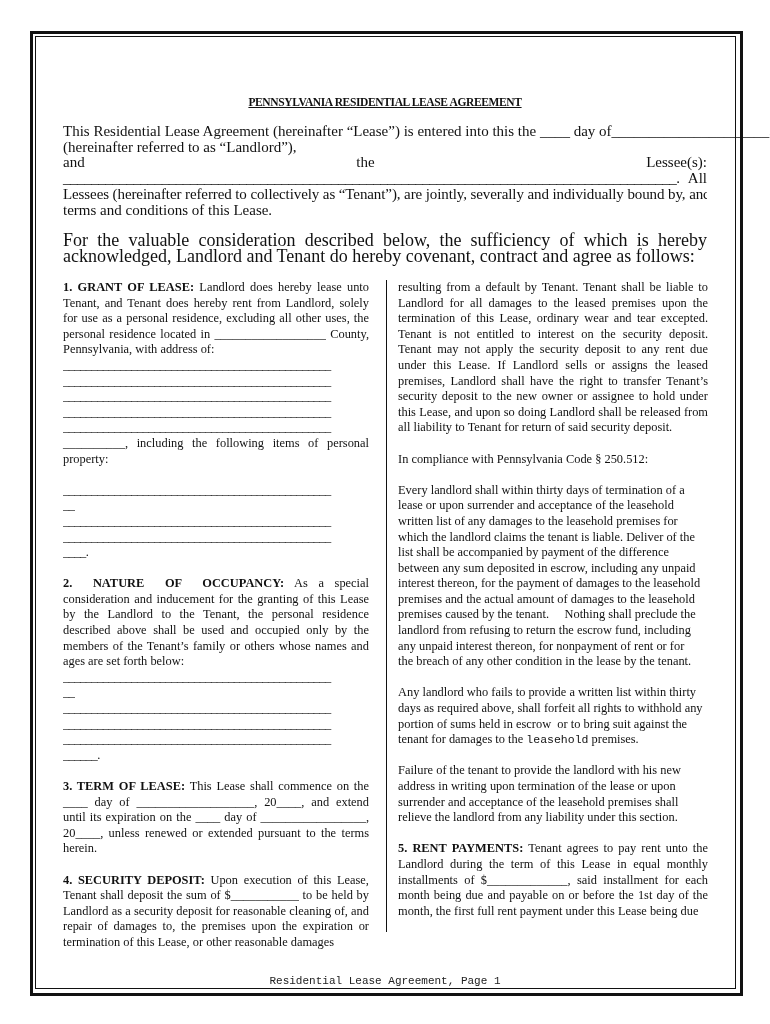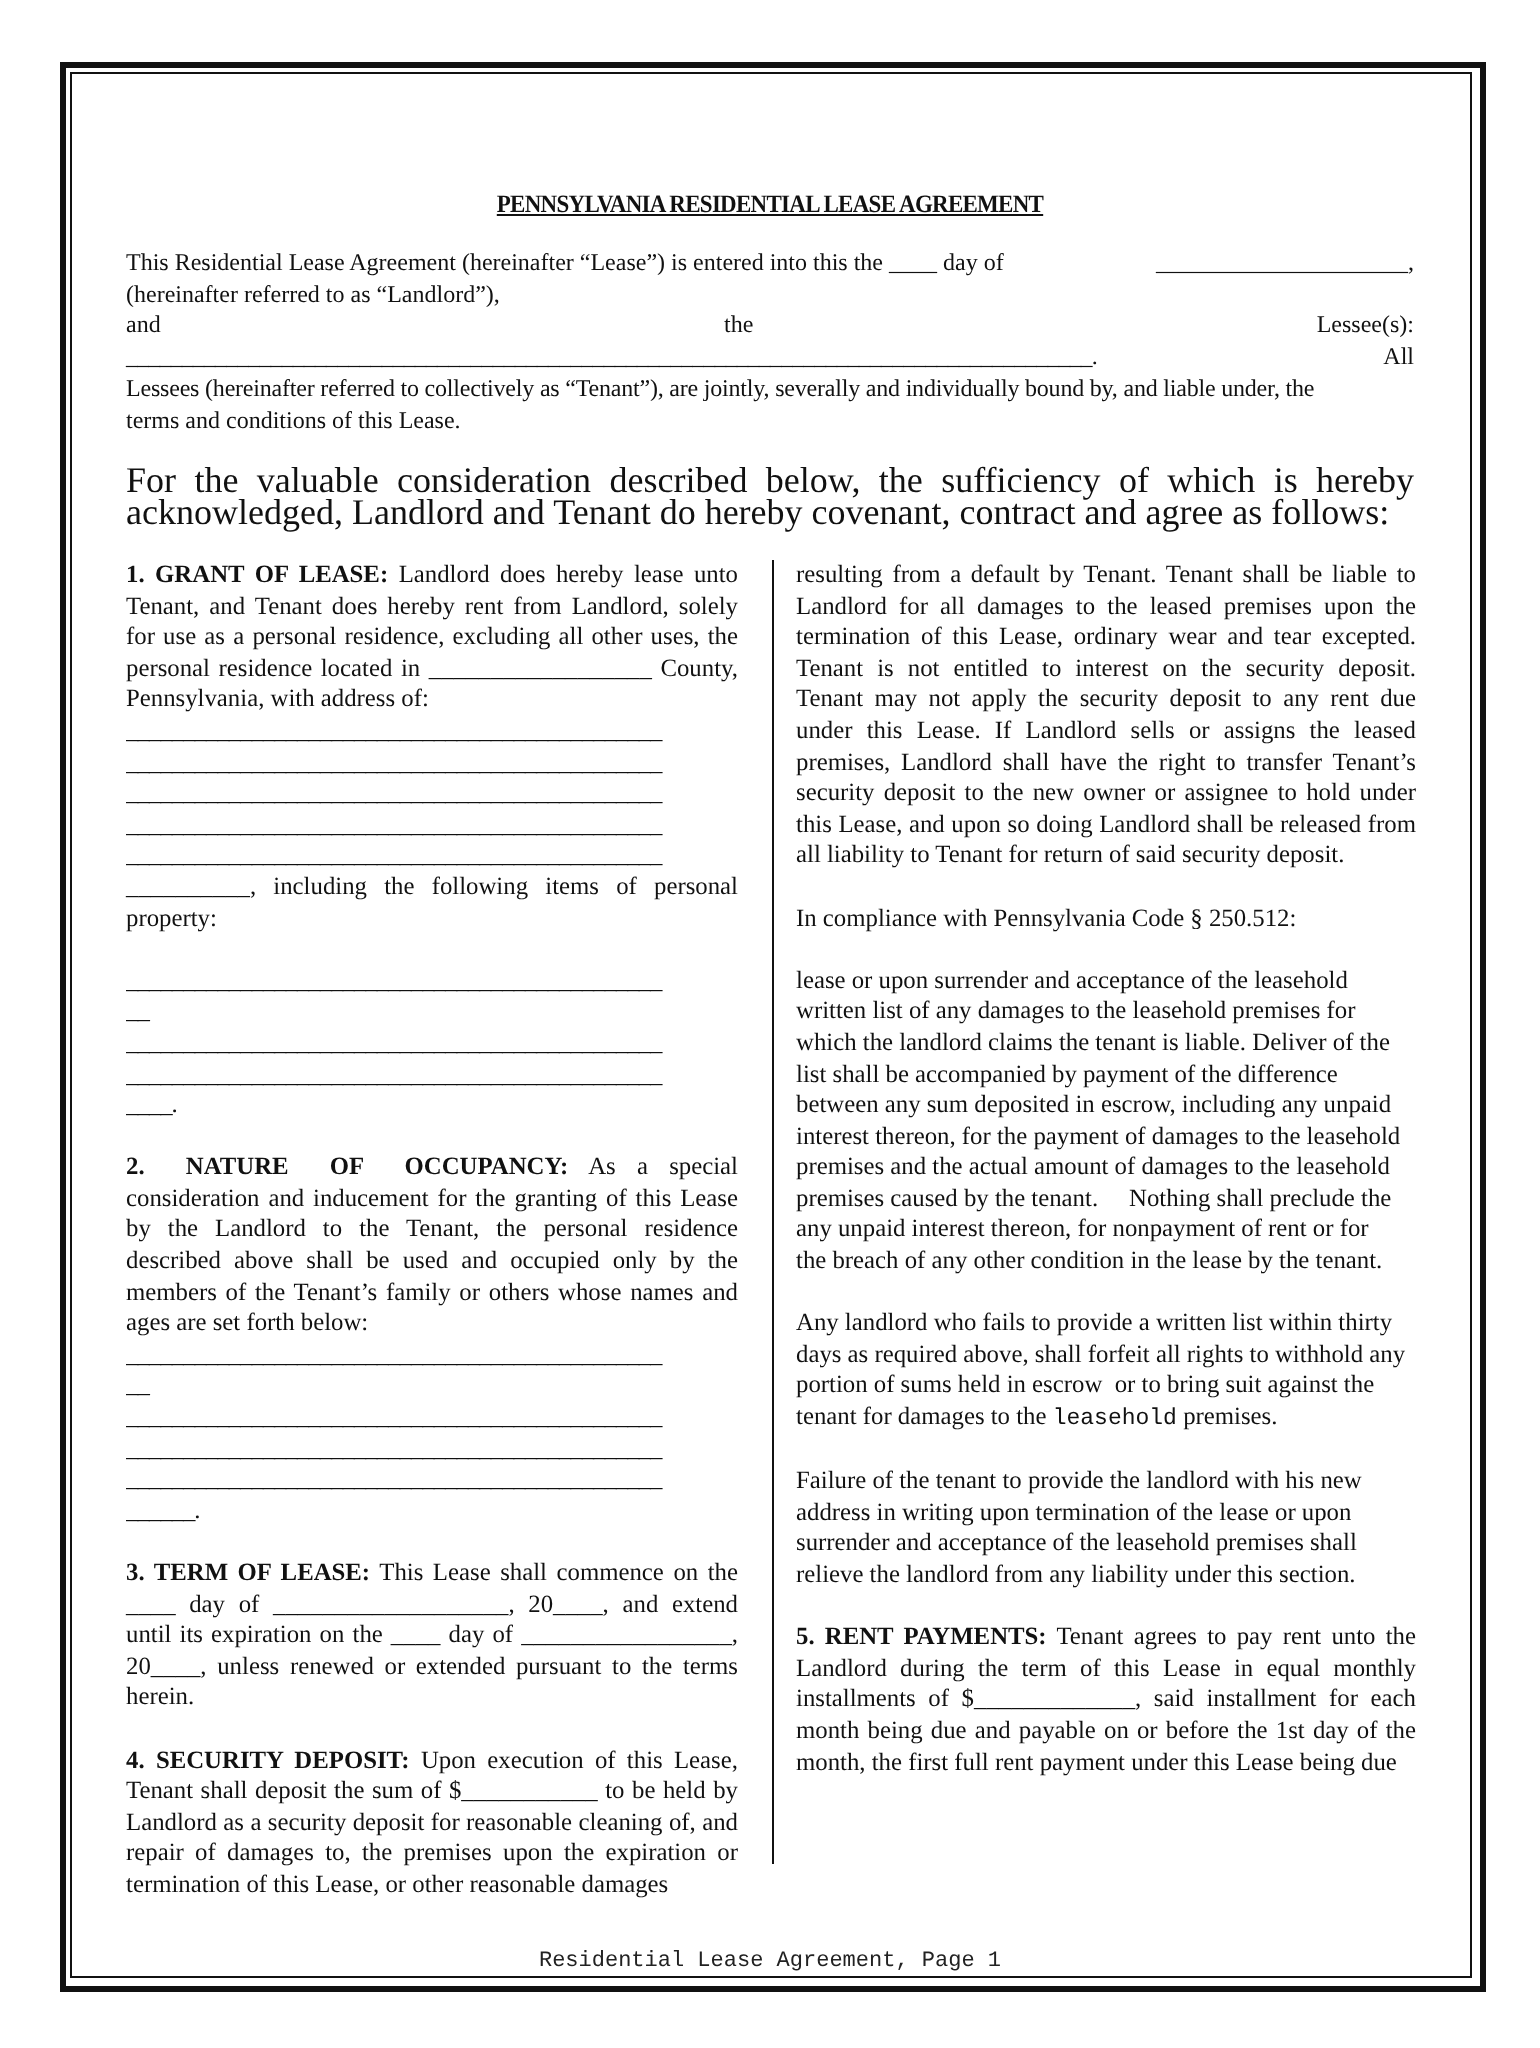--- a/index.html
+++ b/index.html
@@ -5,21 +5,21 @@
   html, body { margin: 0; padding: 0; background: #ffffff; }
   body { width: 770px; height: 1024px; position: relative; overflow: hidden;
          font-family: "Liberation Serif", "DejaVu Serif", serif; color: #111; }
   .frame-outer { position: absolute; left: 30px; top: 31px; width: 707px; height: 959px;
                  border: 3px solid #111; }
   .frame-inner { position: absolute; left: 35px; top: 36px; width: 699px; height: 951px;
                  border: 1px solid #111; }
   .title { position: absolute; left: 0; width: 770px; top: 95px; text-align: center;
            font-weight: bold; font-size: 12.5px; text-decoration: underline; letter-spacing: -0.4px;
            transform: scaleX(0.92); transform-origin: center; }
-  .intro { position: absolute; left: 63px; top: 124px; width: 644px; font-size: 12px;
+  .intro { position: absolute; left: 63px; top: 124px; width: 644px; font-size: 15px;
            line-height: 15.7px; text-align: justify; }
   .line { display: block; white-space: nowrap; overflow: hidden; }
   .jline { display: flex; justify-content: space-between; white-space: nowrap; }
   .para2 { position: absolute; left: 63px; top: 233px; width: 644px; font-size: 18px;
            line-height: 15.7px; text-align: justify; }
   .col { position: absolute; top: 280px; width: 306px; font-size: 12.4px; line-height: 15.6px; }
   .col-left { left: 63px; }
   .col-right { left: 398px; width: 310px; }
   .divider { position: absolute; left: 386px; top: 280px; width: 1px; height: 652px; background: #111; }
   .p { margin: 0 0 15.6px 0; text-align: justify; }
@@ -109,28 +109,30 @@
       <span>Upon execution of this Lease, Tenant shall deposit the sum of $___________ to be held by Landlord as a security deposit for reasonable cleaning of, and repair of damages to, the premises upon the expiration or termination of this Lease, or other reasonable damages</span>
     </p>
   </div>
 </div>
 
 <div class="col col-right">
   <p class="p">resulting from a default by Tenant.  Tenant shall be liable to Landlord for all damages to the leased premises upon the termination of this Lease, ordinary wear and tear excepted.  Tenant is not entitled to interest on the security deposit.  Tenant may not apply the security deposit to any rent due under this Lease.  If Landlord sells or assigns the leased premises, Landlord shall have the right to transfer Tenant’s security deposit to the new owner or assignee to hold under this Lease, and upon so doing Landlord shall be released from all liability to Tenant for return of said security deposit.</p>
   <p class="p rag">In compliance with Pennsylvania Code § 250.512:</p>
 
   <div class="p rag">
+    <span class="line">Every landlord shall within thirty days of termination of a</span>
     <span class="line">lease or upon surrender and acceptance of the leasehold</span>
     <span class="line">written list of any damages to the leasehold premises for</span>
     <span class="line">which the landlord claims the tenant is liable. Deliver of the</span>
     <span class="line">list shall be accompanied by payment of the difference</span>
     <span class="line">between any sum deposited in escrow, including any unpaid</span>
     <span class="line">interest thereon, for the payment of damages to the leasehold</span>
     <span class="line">premises and the actual amount of damages to the leasehold</span>
     <span class="line" style="white-space:pre;">premises caused by the tenant.     Nothing shall preclude the</span>
+    <span class="line">landlord from refusing to return the escrow fund, including</span>
     <span class="line">any unpaid interest thereon, for nonpayment of rent or for</span>
     <span class="line">the breach of any other condition in the lease by the tenant.</span>
   </div>
 
   <div class="p rag">
     <span class="line">Any landlord who fails to provide a written list within thirty</span>
     <span class="line">days as required above, shall forfeit all rights to withhold any</span>
     <span class="line" style="white-space:pre;">portion of sums held in escrow  or to bring suit against the</span>
     <span class="line">
       <span style="white-space:pre;">tenant for damages to the </span><span class="mono">leasehold</span><span style="white-space:pre;"> premises.</span>

